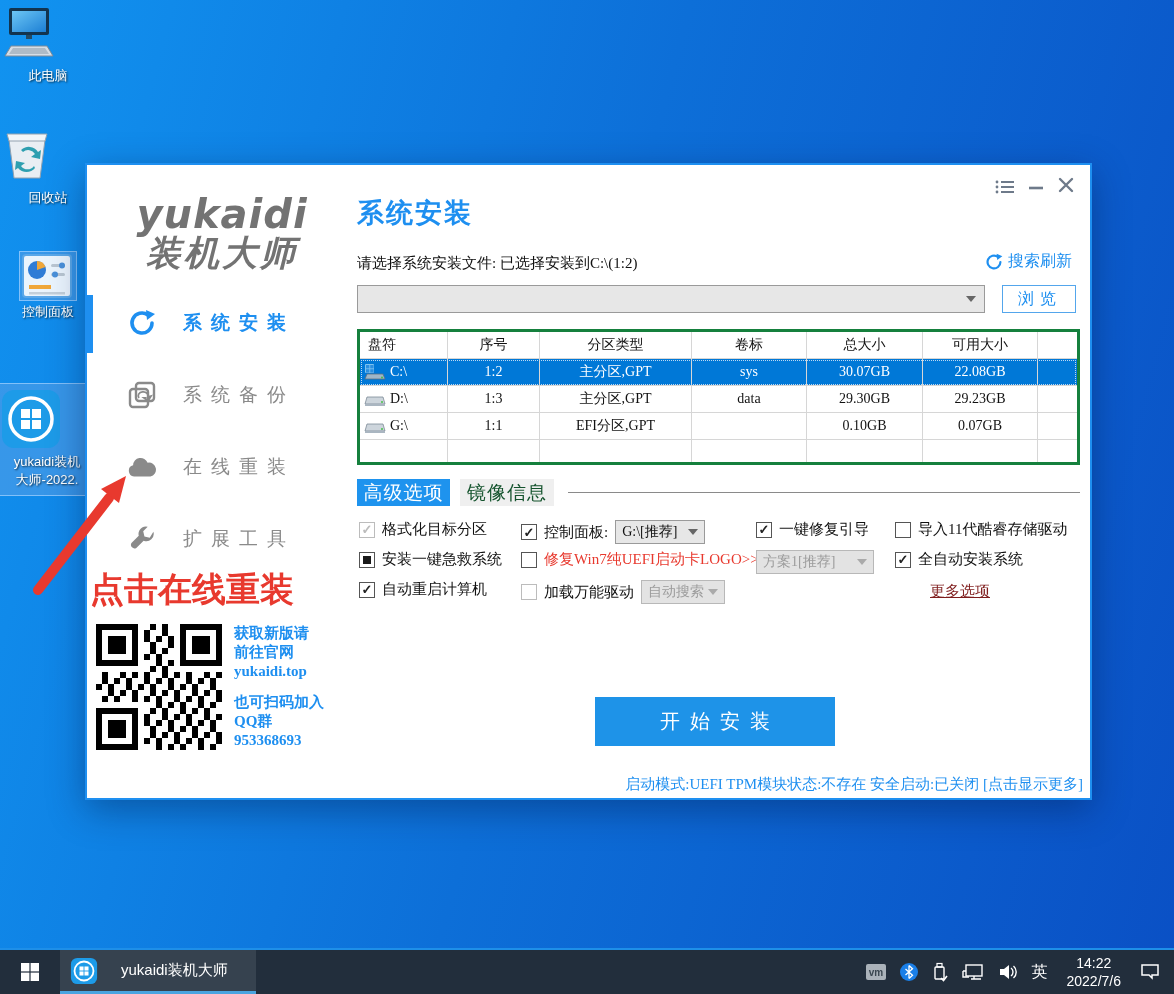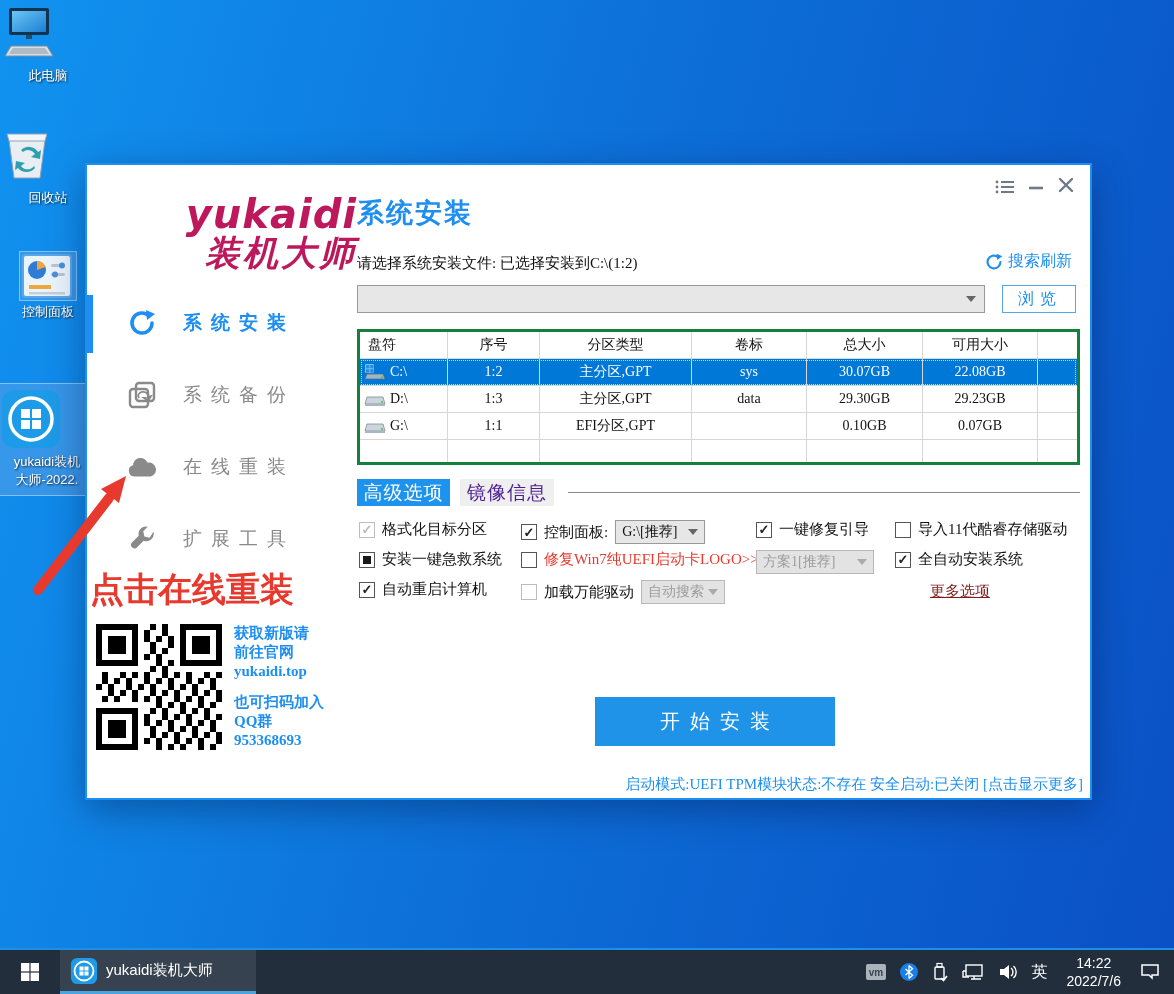--- a/index.html
+++ b/index.html
@@ -12,22 +12,22 @@
            text-shadow:1px 1px 2px rgba(0,0,0,.75); }
   .dicon .img { display:block; margin:0 auto 3px; }
   .hl { background:rgba(105,165,230,.45); outline:1px solid rgba(180,215,255,.7); }
 
   
   .win { position:absolute; left:85px; top:163px; width:1007px; height:637px;
          background:#fff; border:2px solid #1e8ff0; box-shadow:0 10px 34px rgba(0,25,70,.4); }
   .titlebar-btn { position:absolute; cursor:pointer; color:#6e7a8a; }
 
   
-  .logo { position:absolute; left:0; top:28px; width:270px; text-align:right;
-          color:#be185d; font-style:italic; font-weight:800; line-height:1.05;
+  .logo { position:absolute; left:0; top:28px; width:270px; text-align:center;
+          color:#737373; font-style:italic; font-weight:800; line-height:1.05;
           font-family:"DejaVu Sans", sans-serif; }
   .logo .l1 { font-size:40px; letter-spacing:1px; }
   .logo .l2 { font-size:35px; letter-spacing:3px; }
   .nav-item { position:absolute; left:0; width:270px; height:40px; display:flex; align-items:center; cursor:pointer; }
   .nav-item .nicon { width:30px; height:30px; margin-left:40px; display:flex; align-items:center; justify-content:center; }
   .nav-item .nlabel { margin-left:26px; font-size:19px; letter-spacing:9px; color:#8a8a8a; white-space:nowrap; }
   .nav-item.active .nlabel { color:#1e8ff0; font-weight:bold; }
   .active-bar { position:absolute; left:0; width:6px; height:58px; background:#1e8ff0; }
 
   .qr-wrap { position:absolute; left:5px; top:455px; width:134px; height:134px; background:#fff; }
@@ -59,21 +59,21 @@
   .t-row.head { font-size:14px; }
   .t-row .c-drive { justify-content:flex-start; padding-left:4px; gap:4px; }
   .t-row.sel { background:#0078d7; color:#fff; outline:1px dotted #bcd8f2; outline-offset:-2px; }
   .t-row.filler { flex:1; }
   .t-row.filler > div { border-bottom:none; }
 
   
   .tabbtn { position:absolute; top:314px; height:27px; display:flex; align-items:center; justify-content:center;
             font-size:19px; letter-spacing:1px; cursor:pointer; }
   .tab-adv { left:270px; width:93px; background:#1e93ee; color:#fff; }
-  .tab-img { left:373px; width:94px; background:#efefef; color:#4c1d95; }
+  .tab-img { left:373px; width:94px; background:#efefef; color:#14532d; }
   .tab-line { position:absolute; left:481px; top:327px; width:512px; height:0; border-top:1px solid #8a8a8a; }
 
   .opt { position:absolute; display:flex; align-items:center; gap:7px; font-size:15px; color:#111;
          font-family:"Liberation Serif", serif; white-space:nowrap; }
   .cb { width:16px; height:16px; background:#fff; border:1px solid #555; display:inline-flex;
         align-items:center; justify-content:center; flex:0 0 auto; position:relative; cursor:pointer; }
   .cb .mark { font-size:13px; font-weight:bold; color:#222; line-height:1; }
   .cb.dis { border-color:#bcbcbc; }
   .cb.dis .mark { color:#bcbcbc; }
   .cb.ind::after { content:""; width:8px; height:8px; background:#1a1a1a; position:absolute; }
@@ -89,21 +89,21 @@
                  color:#fff; font-size:20px; letter-spacing:10px; display:flex; align-items:center;
                  justify-content:center; padding-left:10px; cursor:pointer; }
   .statusline { position:absolute; right:7px; top:610px; color:#1e8ff0; font-size:15px;
                 font-family:"Liberation Serif", serif; white-space:nowrap; }
 
   
   .taskbar { position:absolute; left:0; bottom:0; width:1174px; height:46px; background:#222e3c;
              border-top:2px solid #1e8fe8; display:flex; align-items:stretch; color:#fff; }
   .start { width:60px; display:flex; align-items:center; justify-content:center; cursor:pointer; }
   .taskitem { width:196px; background:#36424f; border-bottom:3px solid #4aa4e0; display:flex;
-              align-items:center; gap:8px; padding-left:10px; cursor:pointer; }
+              align-items:center; gap:23px; padding-left:10px; cursor:pointer; }
   .taskitem .tlabel { font-size:15px; }
   .tray { position:absolute; right:0; top:0; height:44px; display:flex; align-items:center; }
   .tray .ti { margin:0 7px; display:flex; align-items:center; justify-content:center; cursor:pointer; }
   .ime { font-size:16px; }
   .clock { text-align:center; font-size:14px; line-height:1.3; margin:0 12px; cursor:pointer; }
 
   .arrow-svg { position:absolute; left:20px; top:462px; pointer-events:none; }
   svg { display:block; }
 </style>
 </head>

